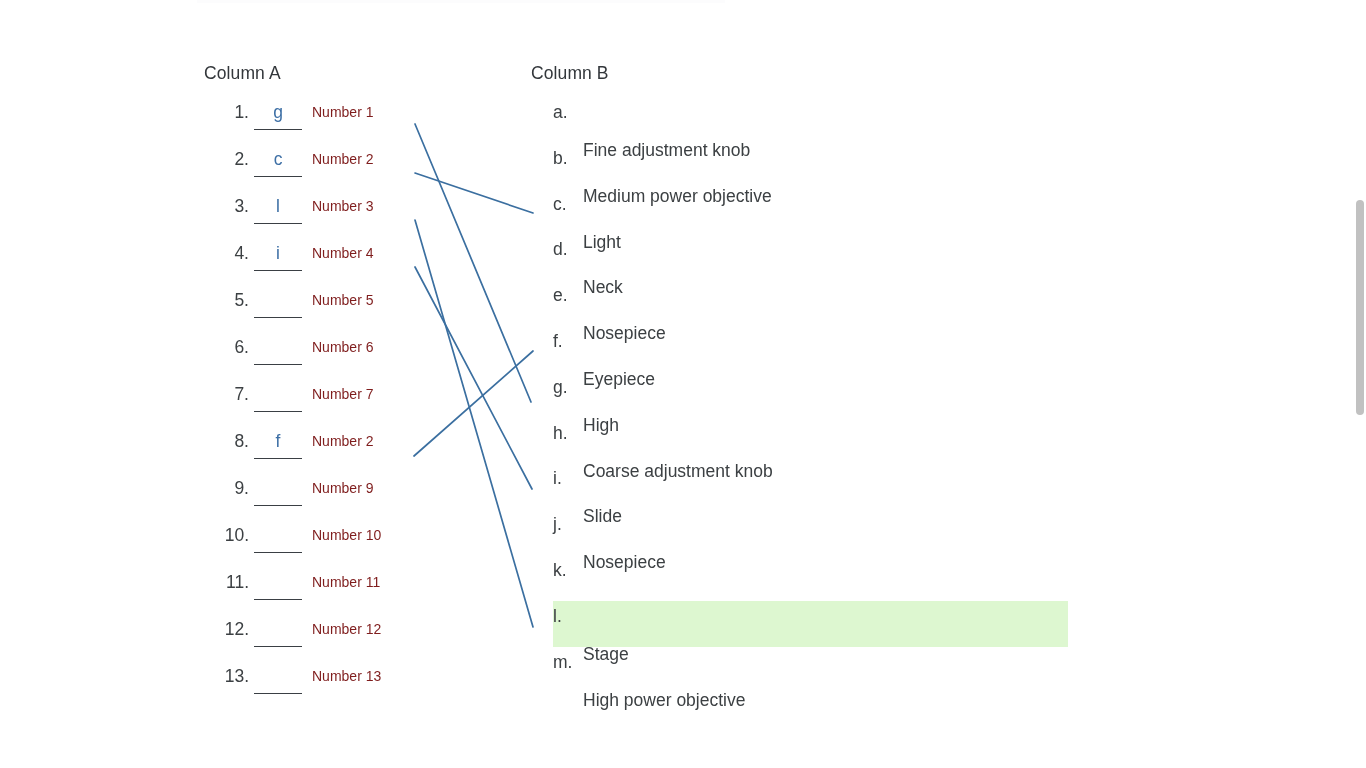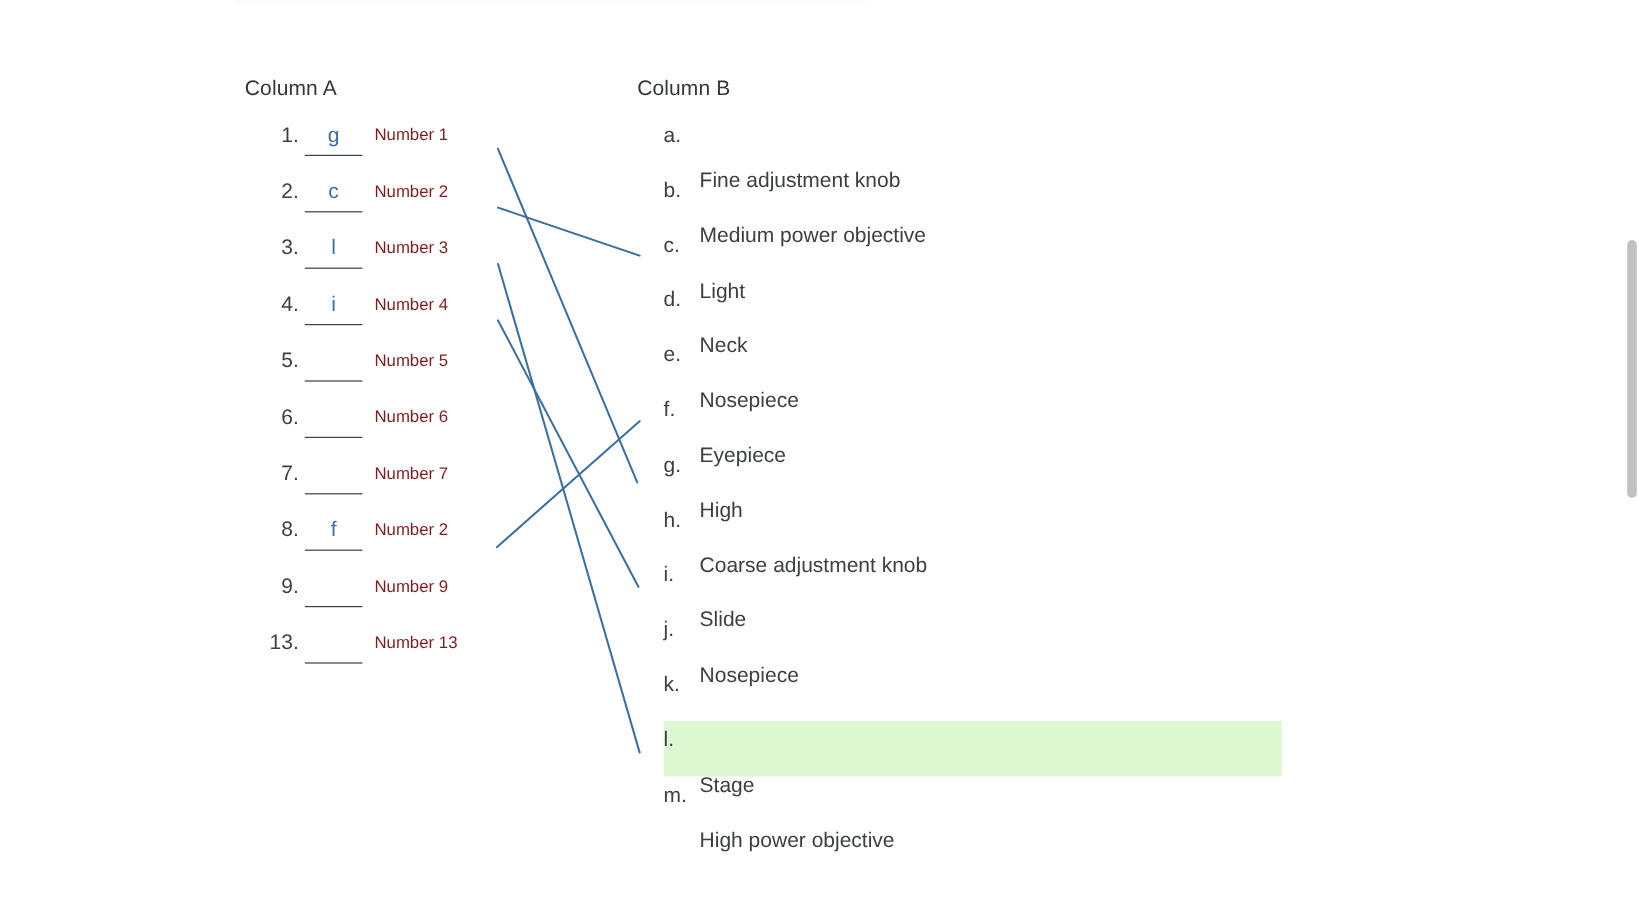--- a/index.html
+++ b/index.html
@@ -219,20 +219,41 @@
       <div class="a-label">Number 2</div>
     </div>
     <div class="a-row">
       <div class="a-num">9.</div>
       <div class="a-blank">
         <span></span>
       </div>
       <div class="a-label">Number 9</div>
     </div>
     <div class="a-row">
+      <div class="a-num">10.</div>
+      <div class="a-blank">
+        <span></span>
+      </div>
+      <div class="a-label">Number 10</div>
+    </div>
+    <div class="a-row">
+      <div class="a-num">11.</div>
+      <div class="a-blank">
+        <span></span>
+      </div>
+      <div class="a-label">Number 11</div>
+    </div>
+    <div class="a-row">
+      <div class="a-num">12.</div>
+      <div class="a-blank">
+        <span></span>
+      </div>
+      <div class="a-label">Number 12</div>
+    </div>
+    <div class="a-row">
       <div class="a-num">13.</div>
       <div class="a-blank">
         <span></span>
       </div>
       <div class="a-label">Number 13</div>
     </div>
   </div>
 
 <div id="column-b">
     <div class="b-row">

